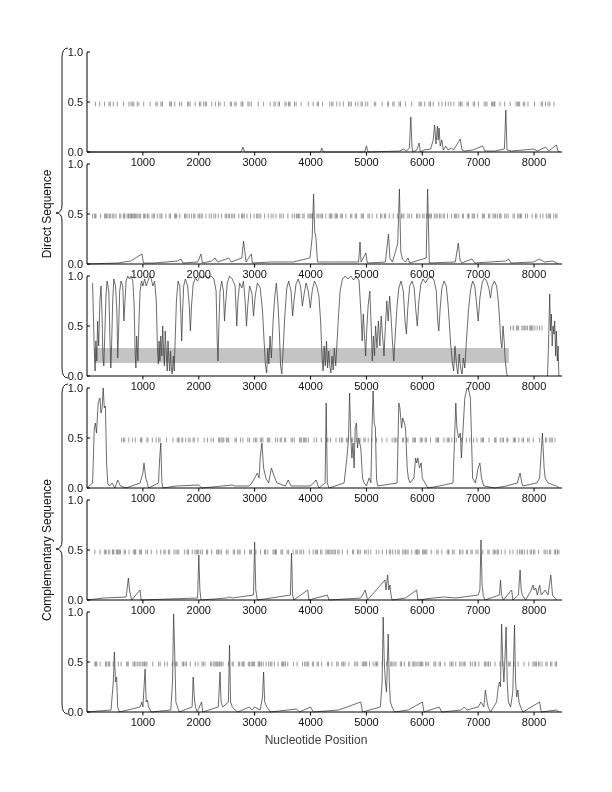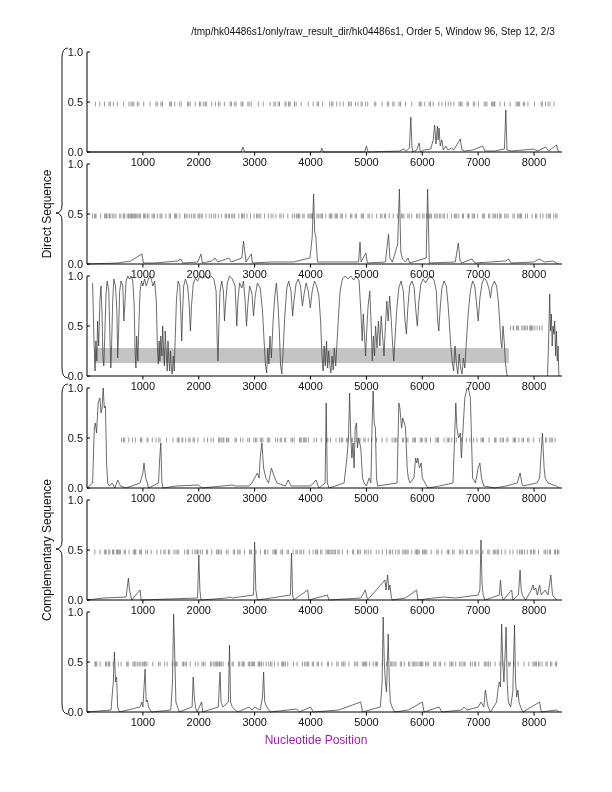--- a/index.html
+++ b/index.html
@@ -2,31 +2,30 @@
 <html><head>
 <meta charset="utf-8">
 <style>
   html,body{margin:0;padding:0;background:#ffffff;}
   #page{position:relative;width:612px;height:792px;background:#ffffff;overflow:hidden;
         font-family:"Liberation Sans", sans-serif;color:#000;}
   #plot-title{position:absolute;top:26px;left:373px;transform:translateX(-50%);
         font-size:10px;white-space:nowrap;color:#111;}
   #chart-svg{position:absolute;left:0;top:0;}
   #x-axis-title{position:absolute;top:733px;left:316px;transform:translateX(-50%);
-        font-size:12px;color:#a21caf;white-space:nowrap;}
+        font-size:12px;color:#404040;white-space:nowrap;}
   .group-label{position:absolute;font-size:12px;color:#111;white-space:nowrap;
         transform:translate(-50%,-50%) rotate(-90deg);}
   #group-label-direct{left:47px;top:214px;}
   #group-label-complementary{left:47px;top:550px;}
 </style>
 </head>
 <body>
 
 <div id="page">
-  <div id="plot-title">/tmp/hk04486s1/only/raw_result_dir/hk04486s1, Order 5, Window 96, Step 12, 2/3</div>
   <svg id="chart-svg" width="612" height="792">
       <g>
         <line x1="95.38235294117646" y1="101.6" x2="95.38235294117646" y2="106.4" stroke="#9a9a9a" stroke-width="1"></line>
         <line x1="99.77316756442494" y1="101.6" x2="99.77316756442494" y2="106.4" stroke="#9a9a9a" stroke-width="1"></line>
         <line x1="104.5492601286197" y1="101.6" x2="104.5492601286197" y2="106.4" stroke="#9a9a9a" stroke-width="1"></line>
         <line x1="108.9917505286129" y1="101.6" x2="108.9917505286129" y2="106.4" stroke="#9a9a9a" stroke-width="1"></line>
         <line x1="110.2917505286129" y1="101.6" x2="110.2917505286129" y2="106.4" stroke="#9a9a9a" stroke-width="1"></line>
         <line x1="113.38614272752505" y1="101.6" x2="113.38614272752505" y2="106.4" stroke="#9a9a9a" stroke-width="1"></line>
         <line x1="117.26747738344237" y1="101.6" x2="117.26747738344237" y2="106.4" stroke="#9a9a9a" stroke-width="1"></line>
         <line x1="123.66478234467442" y1="101.6" x2="123.66478234467442" y2="106.4" stroke="#9a9a9a" stroke-width="1"></line>

